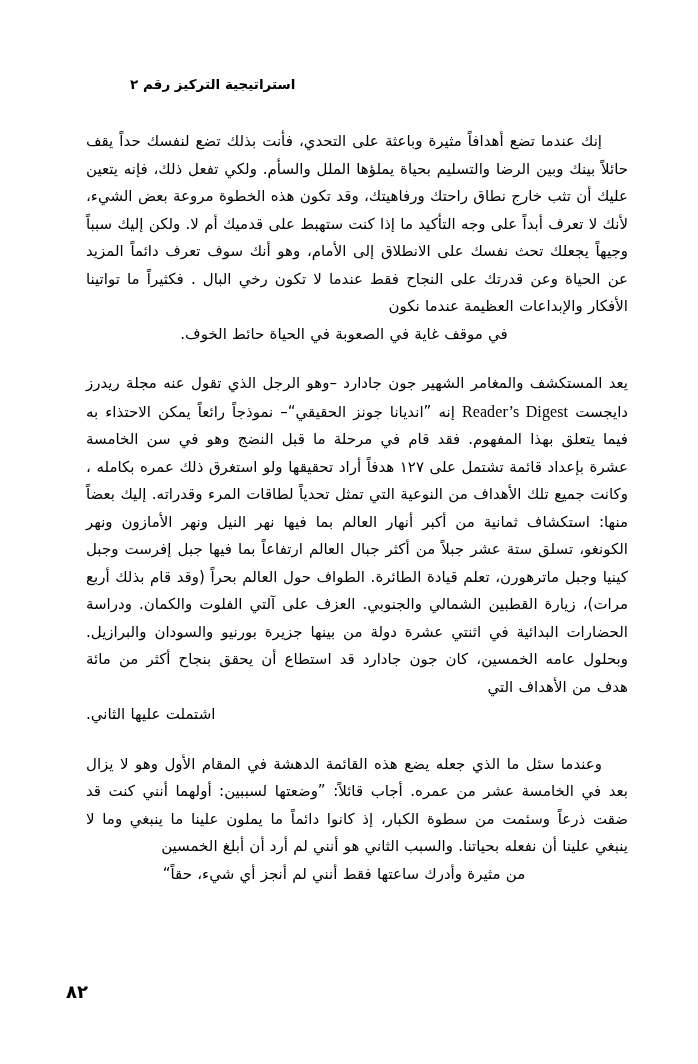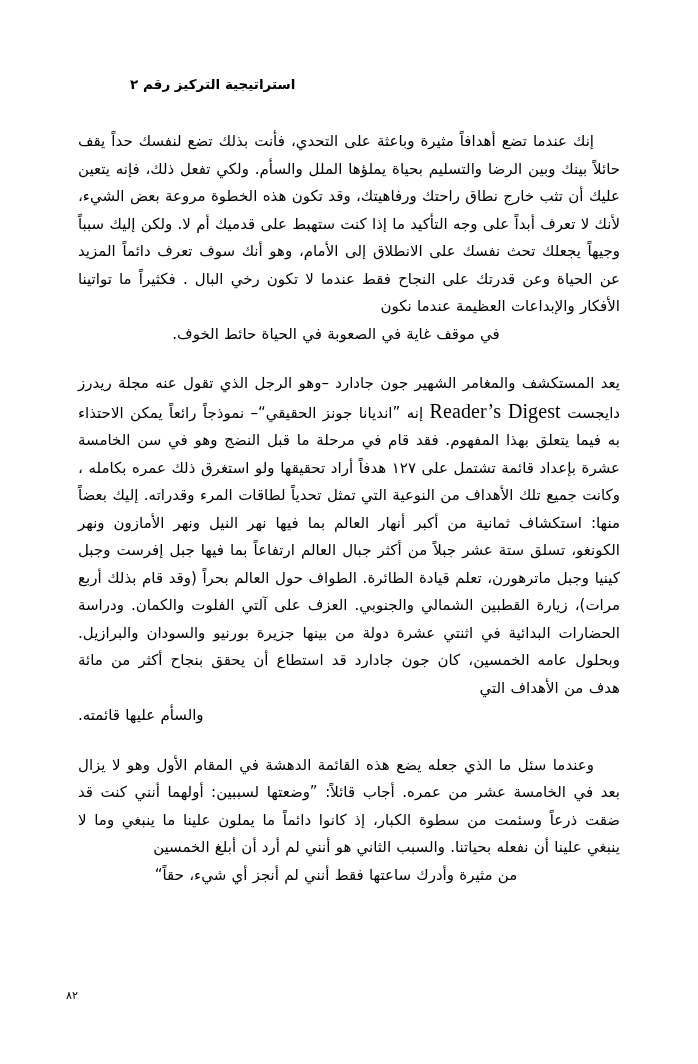--- a/index.html
+++ b/index.html
@@ -38,21 +38,21 @@
     display: inline-block;
     margin-right: 0;
     margin-left: 58px;
     float: left;
   }
 
   
   .body-text {
     position: absolute;
     top: 128px;
-    right: 78px;
+    right: 70px;
     width: 542px;
     direction: rtl;
     text-align: justify;
     text-align-last: auto;
   }
 
   .para {
     margin: 0 0 0 0;
     font-size: 15px;
     line-height: 27.5px;
@@ -74,33 +74,33 @@
     display: block;
     text-align: center;
   }
   .para .last-right {
     display: block;
     text-align: left;
   }
 
   .latin {
     font-family: "Liberation Serif", "DejaVu Serif", serif;
-    font-size: 20px;
+    font-size: 16px;
     direction: ltr;
     unicode-bidi: isolate;
     letter-spacing: 0.1px;
   }
 
   
   .folio {
     position: absolute;
     bottom: 62px;
     left: 66px;
-    font-size: 11px;
-    font-weight: 400;
+    font-size: 18px;
+    font-weight: 700;
     direction: rtl;
     letter-spacing: 0.5px;
   }
 
   
   .paper-tone {
     position: absolute;
     inset: 0;
     pointer-events: none;
     background: transparent;
@@ -117,21 +117,21 @@
 
   <div class="body-text">
 
     <p class="para indent">
       <span>إنك عندما تضع أهدافاً مثيرة وباعثة على التحدي، فأنت بذلك تضع لنفسك حداً يقف حائلاً بينك وبين الرضا والتسليم بحياة يملؤها الملل والسأم. ولكي تفعل ذلك، فإنه يتعين عليك أن تثب خارج نطاق راحتك ورفاهيتك، وقد تكون هذه الخطوة مروعة بعض الشيء، لأنك لا تعرف أبداً على وجه التأكيد ما إذا كنت ستهبط على قدميك أم لا. ولكن إليك سبباً وجيهاً يجعلك تحث نفسك على الانطلاق إلى الأمام، وهو أنك سوف تعرف دائماً المزيد عن الحياة وعن قدرتك على النجاح فقط عندما لا تكون رخي البال . فكثيراً ما تواتينا الأفكار والإبداعات العظيمة عندما نكون</span>
       <span class="last-centered">في موقف غاية في الصعوبة في الحياة حائط الخوف.</span>
     </p>
 
     <p class="para">
       <span>يعد المستكشف والمغامر الشهير جون جادارد –وهو الرجل الذي تقول عنه مجلة ريدرز دايجست </span><span class="latin">Reader’s Digest</span><span> إنه ”انديانا جونز الحقيقي“– نموذجاً رائعاً يمكن الاحتذاء به فيما يتعلق بهذا المفهوم. فقد قام في مرحلة ما قبل النضج وهو في سن الخامسة عشرة بإعداد قائمة تشتمل على ١٢٧ هدفاً أراد تحقيقها ولو استغرق ذلك عمره بكامله ، وكانت جميع تلك الأهداف من النوعية التي تمثل تحدياً لطاقات المرء وقدراته. إليك بعضاً منها: استكشاف ثمانية من أكبر أنهار العالم بما فيها نهر النيل ونهر الأمازون ونهر الكونغو، تسلق ستة عشر جبلاً من أكثر جبال العالم ارتفاعاً بما فيها جبل إفرست وجبل كينيا وجبل ماترهورن، تعلم قيادة الطائرة. الطواف حول العالم بحراً (وقد قام بذلك أربع مرات)، زيارة القطبين الشمالي والجنوبي. العزف على آلتي الفلوت والكمان. ودراسة الحضارات البدائية في اثنتي عشرة دولة من بينها جزيرة بورنيو والسودان والبرازيل. وبحلول عامه الخمسين، كان جون جادارد قد استطاع أن يحقق بنجاح أكثر من مائة هدف من الأهداف التي</span>
-      <span class="last-right">والسأم عليها قائمته.</span>
+      <span class="last-right">اشتملت عليها الثاني.</span>
     </p>
 
     <p class="para indent">
       <span>وعندما سئل ما الذي جعله يضع هذه القائمة الدهشة في المقام الأول وهو لا يزال بعد في الخامسة عشر من عمره. أجاب قائلاً: ”وضعتها لسببين: أولهما أنني كنت قد ضقت ذرعاً وسئمت من سطوة الكبار، إذ كانوا دائماً ما يملون علينا ما ينبغي وما لا ينبغي علينا أن نفعله بحياتنا. والسبب الثاني هو أنني لم أرد أن أبلغ الخمسين</span>
       <span class="last-centered">من مثيرة وأدرك ساعتها فقط أنني لم أنجز أي شيء، حقاً“</span>
     </p>
 
   </div>
 
   <div class="folio">٨٢</div>

